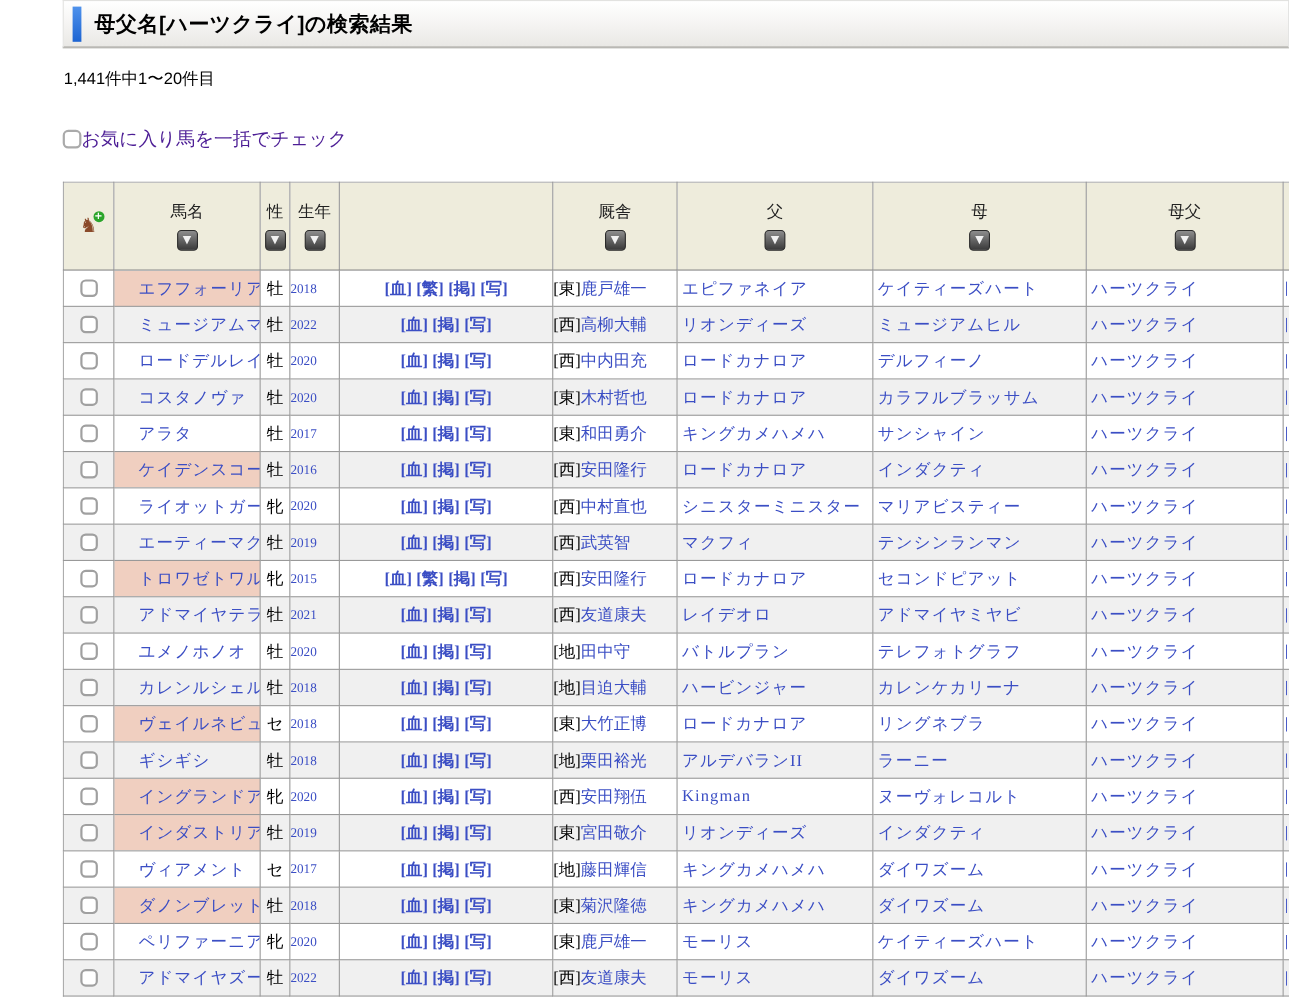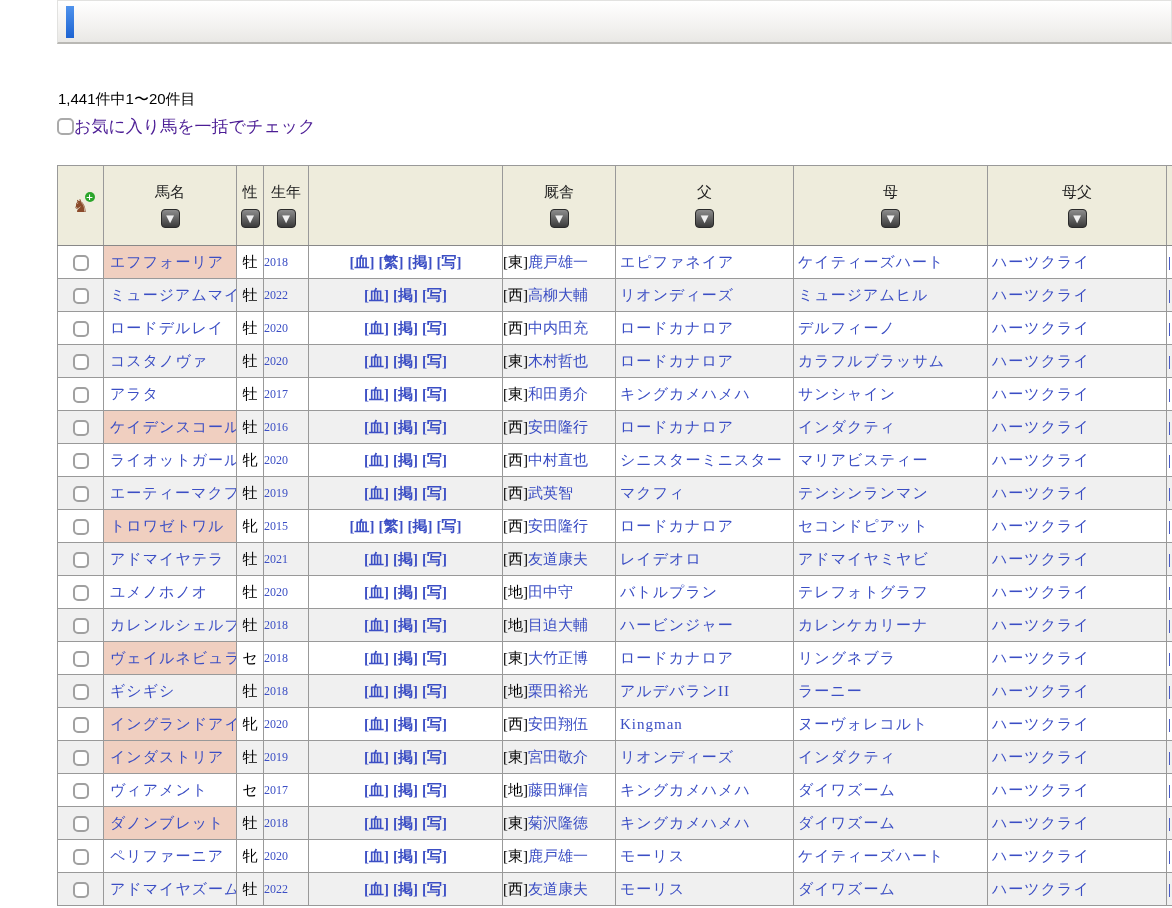--- a/index.html
+++ b/index.html
@@ -10,21 +10,21 @@
   
   .header-bar{
     position:absolute;left:57px;top:0;width:1115px;height:44px;box-sizing:border-box;
     background:linear-gradient(180deg,#ffffff 0%,#f3f2f0 60%,#e9e8e5 100%);
     border:1px solid #e2e2e0;border-bottom:2px solid #b9b8b4;
     display:flex;align-items:center;
   }
   .accent{width:8px;height:32px;margin-left:8px;background:linear-gradient(180deg,#4f92ec,#1d64d2);}
   .page-title{font-size:19px;font-weight:bold;color:#000;margin-left:12px;letter-spacing:.5px;}
   
-  .count{position:absolute;left:58px;top:62px;font-size:15px;color:#000;margin-top:28px;}
+  .count{position:absolute;left:58px;top:62px;font-size:15px;color:#000;}
   .fav{position:absolute;left:57px;top:115px;display:flex;align-items:center;font-size:17px;color:#4c1d95;}
   .checkbox{width:17px;height:17px;box-sizing:border-box;border:2px solid #aaa;border-radius:5px;background:#fff;flex:0 0 auto;}
   
   .table-wrap{position:absolute;left:57px;top:165px;width:1115px;height:742px;overflow:hidden;}
   table{border-collapse:collapse;table-layout:fixed;width:1150px;font-family:"Liberation Serif","DejaVu Serif",serif;}
   th,td{border:1px solid #999;box-sizing:border-box;overflow:hidden;white-space:nowrap;padding:0;}
   thead th{background:#eeecdc;height:80px;font-weight:normal;font-size:15px;color:#222;vertical-align:middle;border-bottom:1px solid #888;}
   .th-inner{display:flex;flex-direction:column;align-items:center;justify-content:center;gap:7px;}
   .sort-btn{
     width:19px;height:19px;border-radius:4px;box-sizing:border-box;cursor:pointer;
@@ -36,39 +36,40 @@
   .horse-ico .glyph{font-size:18px;color:#8a4a2a;font-family:"DejaVu Sans",sans-serif;line-height:22px;}
   .horse-ico .plus{
     position:absolute;right:-2px;top:-3px;width:10px;height:10px;border-radius:50%;
     background:#2ba52b;color:#fff;font-size:9px;line-height:10px;text-align:center;
     font-family:"DejaVu Sans",sans-serif;font-weight:bold;
   }
   tbody td{height:33px;font-size:15px;letter-spacing:1px;color:#000;background:#fff;}
   tbody tr.even td{background:#f0f0f0;}
   tbody td.cb{background:#fff;text-align:center;vertical-align:middle;}
   .row-check{display:inline-block;width:16px;height:16px;box-sizing:border-box;border:2px solid #a0a0a0;border-radius:5px;background:#fff;vertical-align:middle;}
-  td.name{padding-left:6px;}
+  td.name{padding-left:22px;}
   td.name.hl{background:#f0cfc0 !important;}
   a.link{color:#3b4ec4;text-decoration:none;cursor:pointer;}
   td.sex{text-align:center;letter-spacing:0;}
   td.year{text-align:left;font-size:12px;letter-spacing:0;}
   td.links{text-align:center;letter-spacing:0;font-weight:bold;}
   td.links a{margin:0 2px;}
   td.stable{padding-left:0;letter-spacing:0;}
   .area{color:#000;}
   td.sire,td.dam,td.damsire{padding-left:4px;}
   td.clip{padding-left:2px;}
   .frag{display:inline-block;width:5px;height:13px;vertical-align:middle;
     background:repeating-linear-gradient(90deg,#4a5cc8 0 1px,rgba(0,0,0,0) 1px 3px);}
 </style>
 </head>
 <body>
 
 <div class="header-bar">
   <div class="accent"></div>
+  <div class="page-title">母父名[ハーツクライ]の検索結果</div>
 </div>
 
 <div class="count">1,441件中1〜20件目</div>
 
 <div class="fav">
   <span class="checkbox"></span>
   <span>お気に入り馬を一括でチェック</span>
 </div>
 
 <div class="table-wrap">

